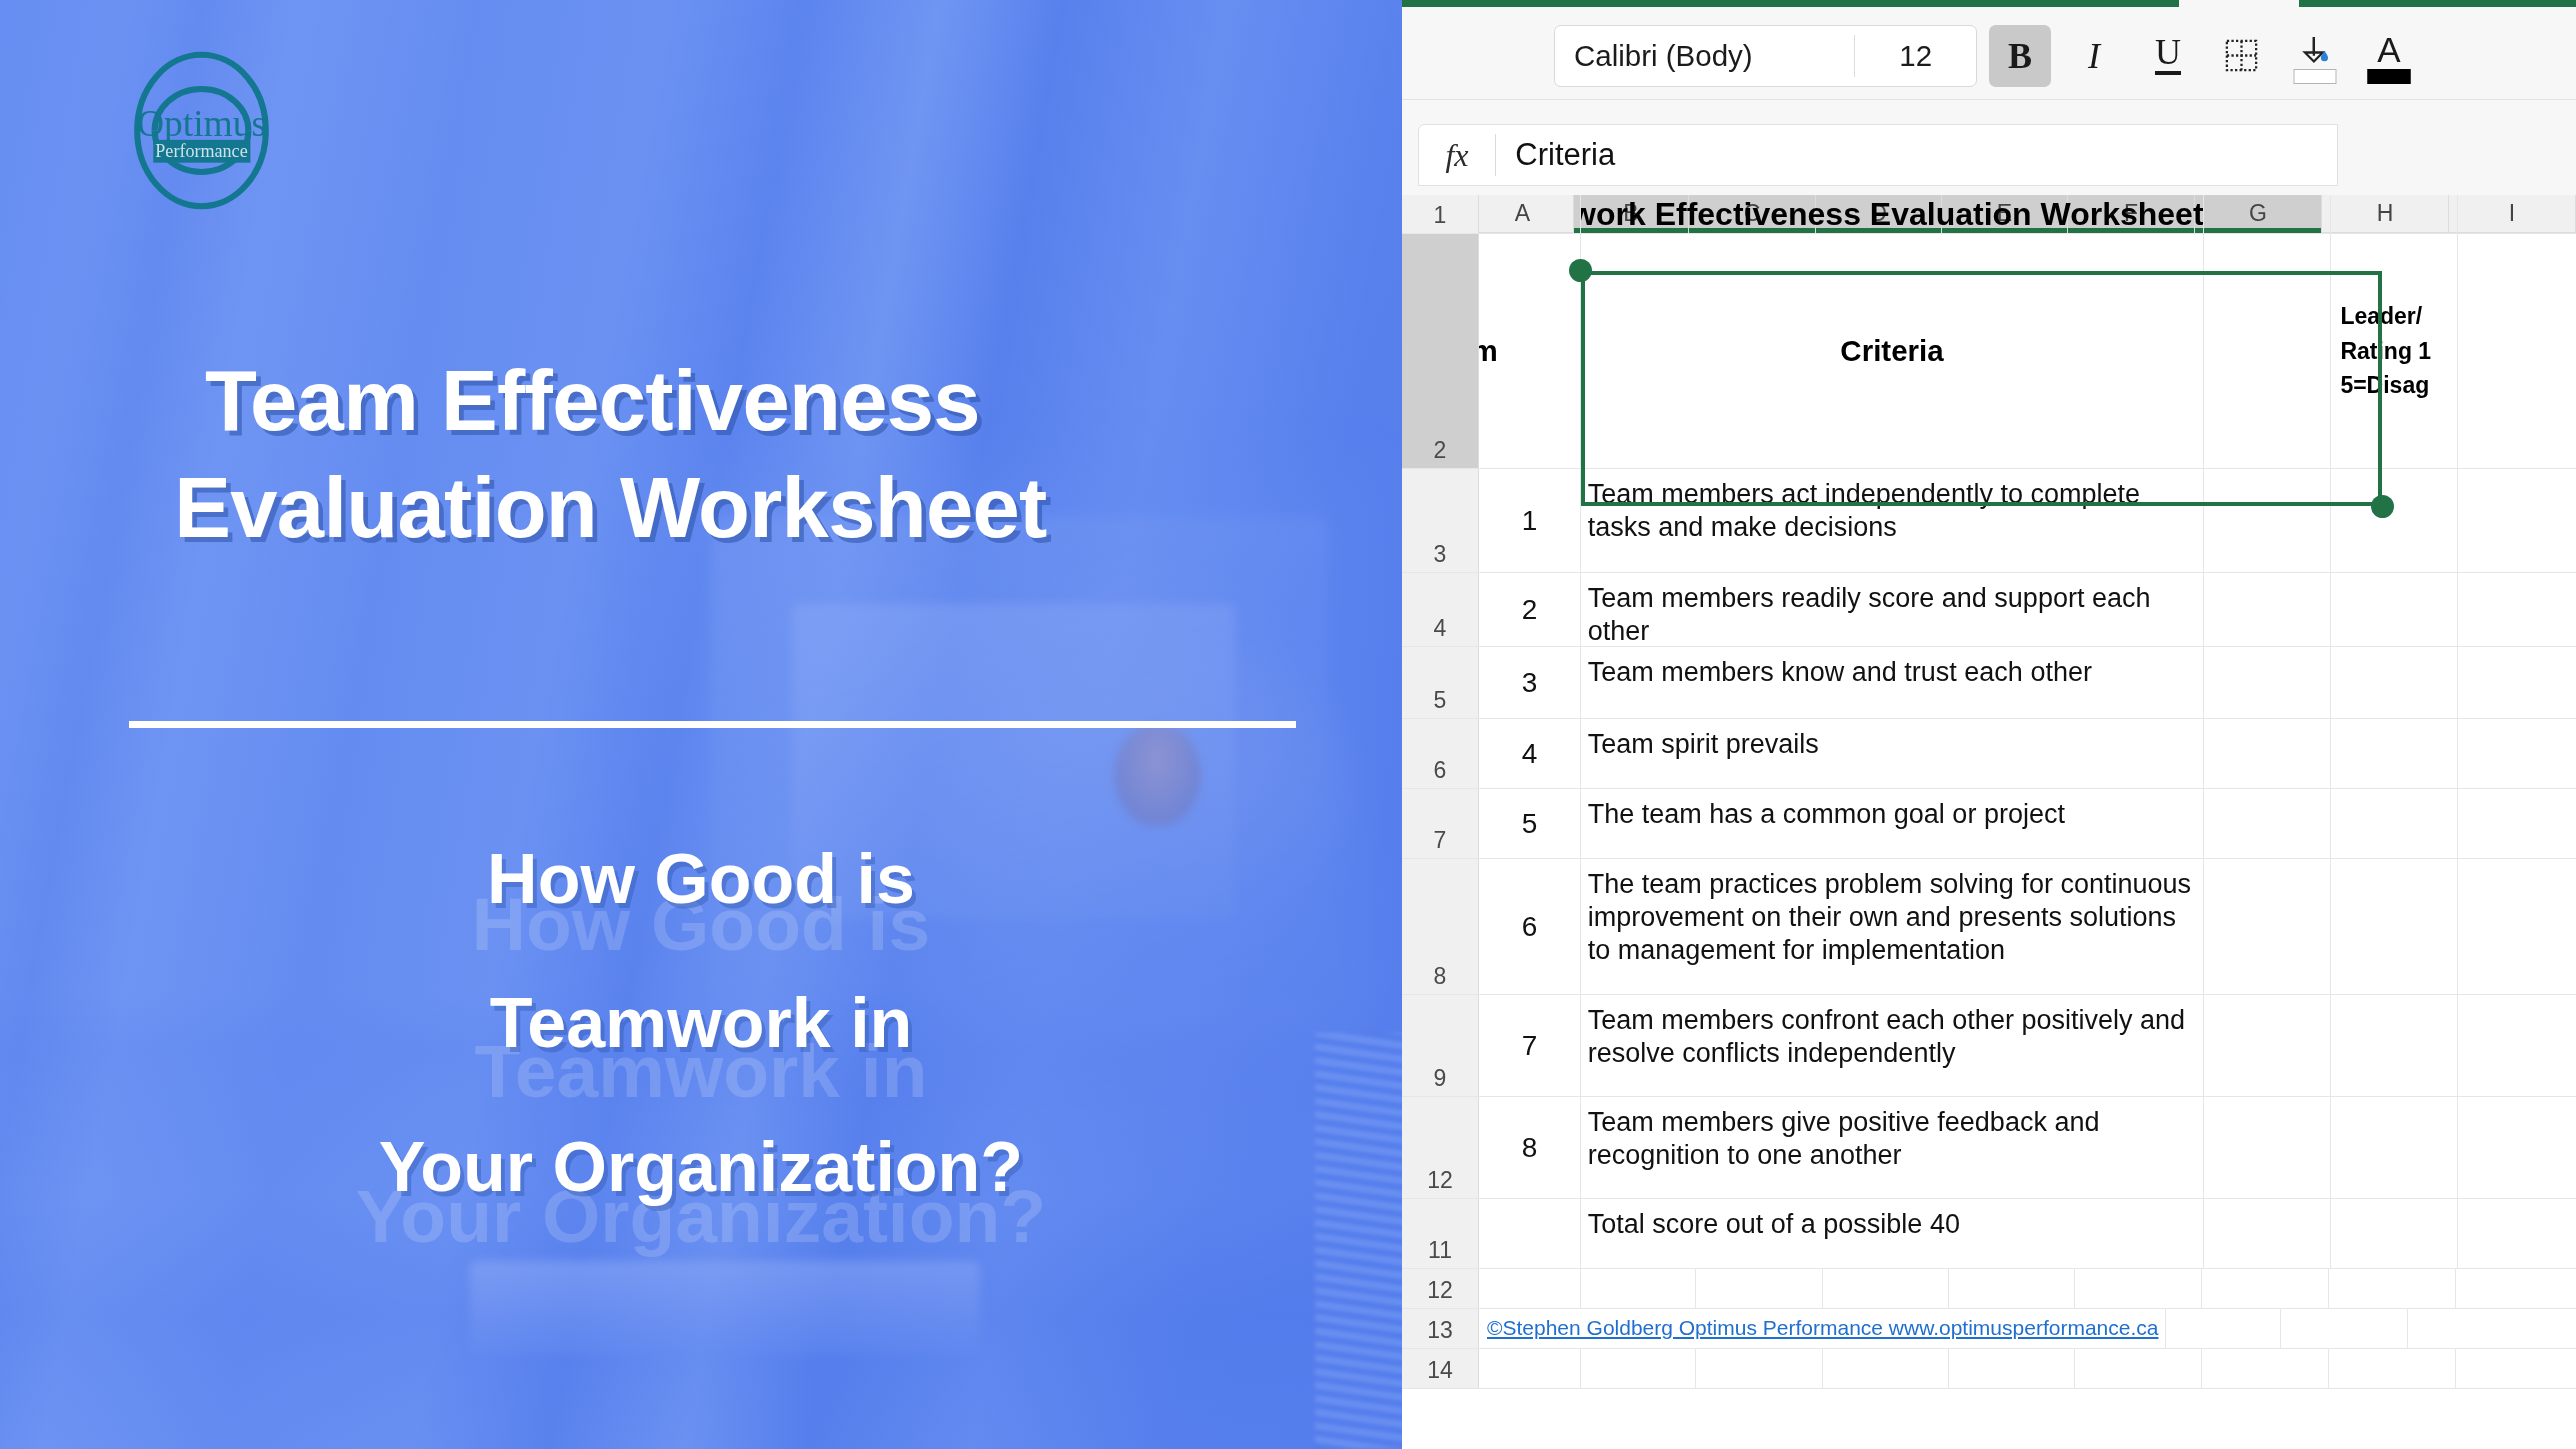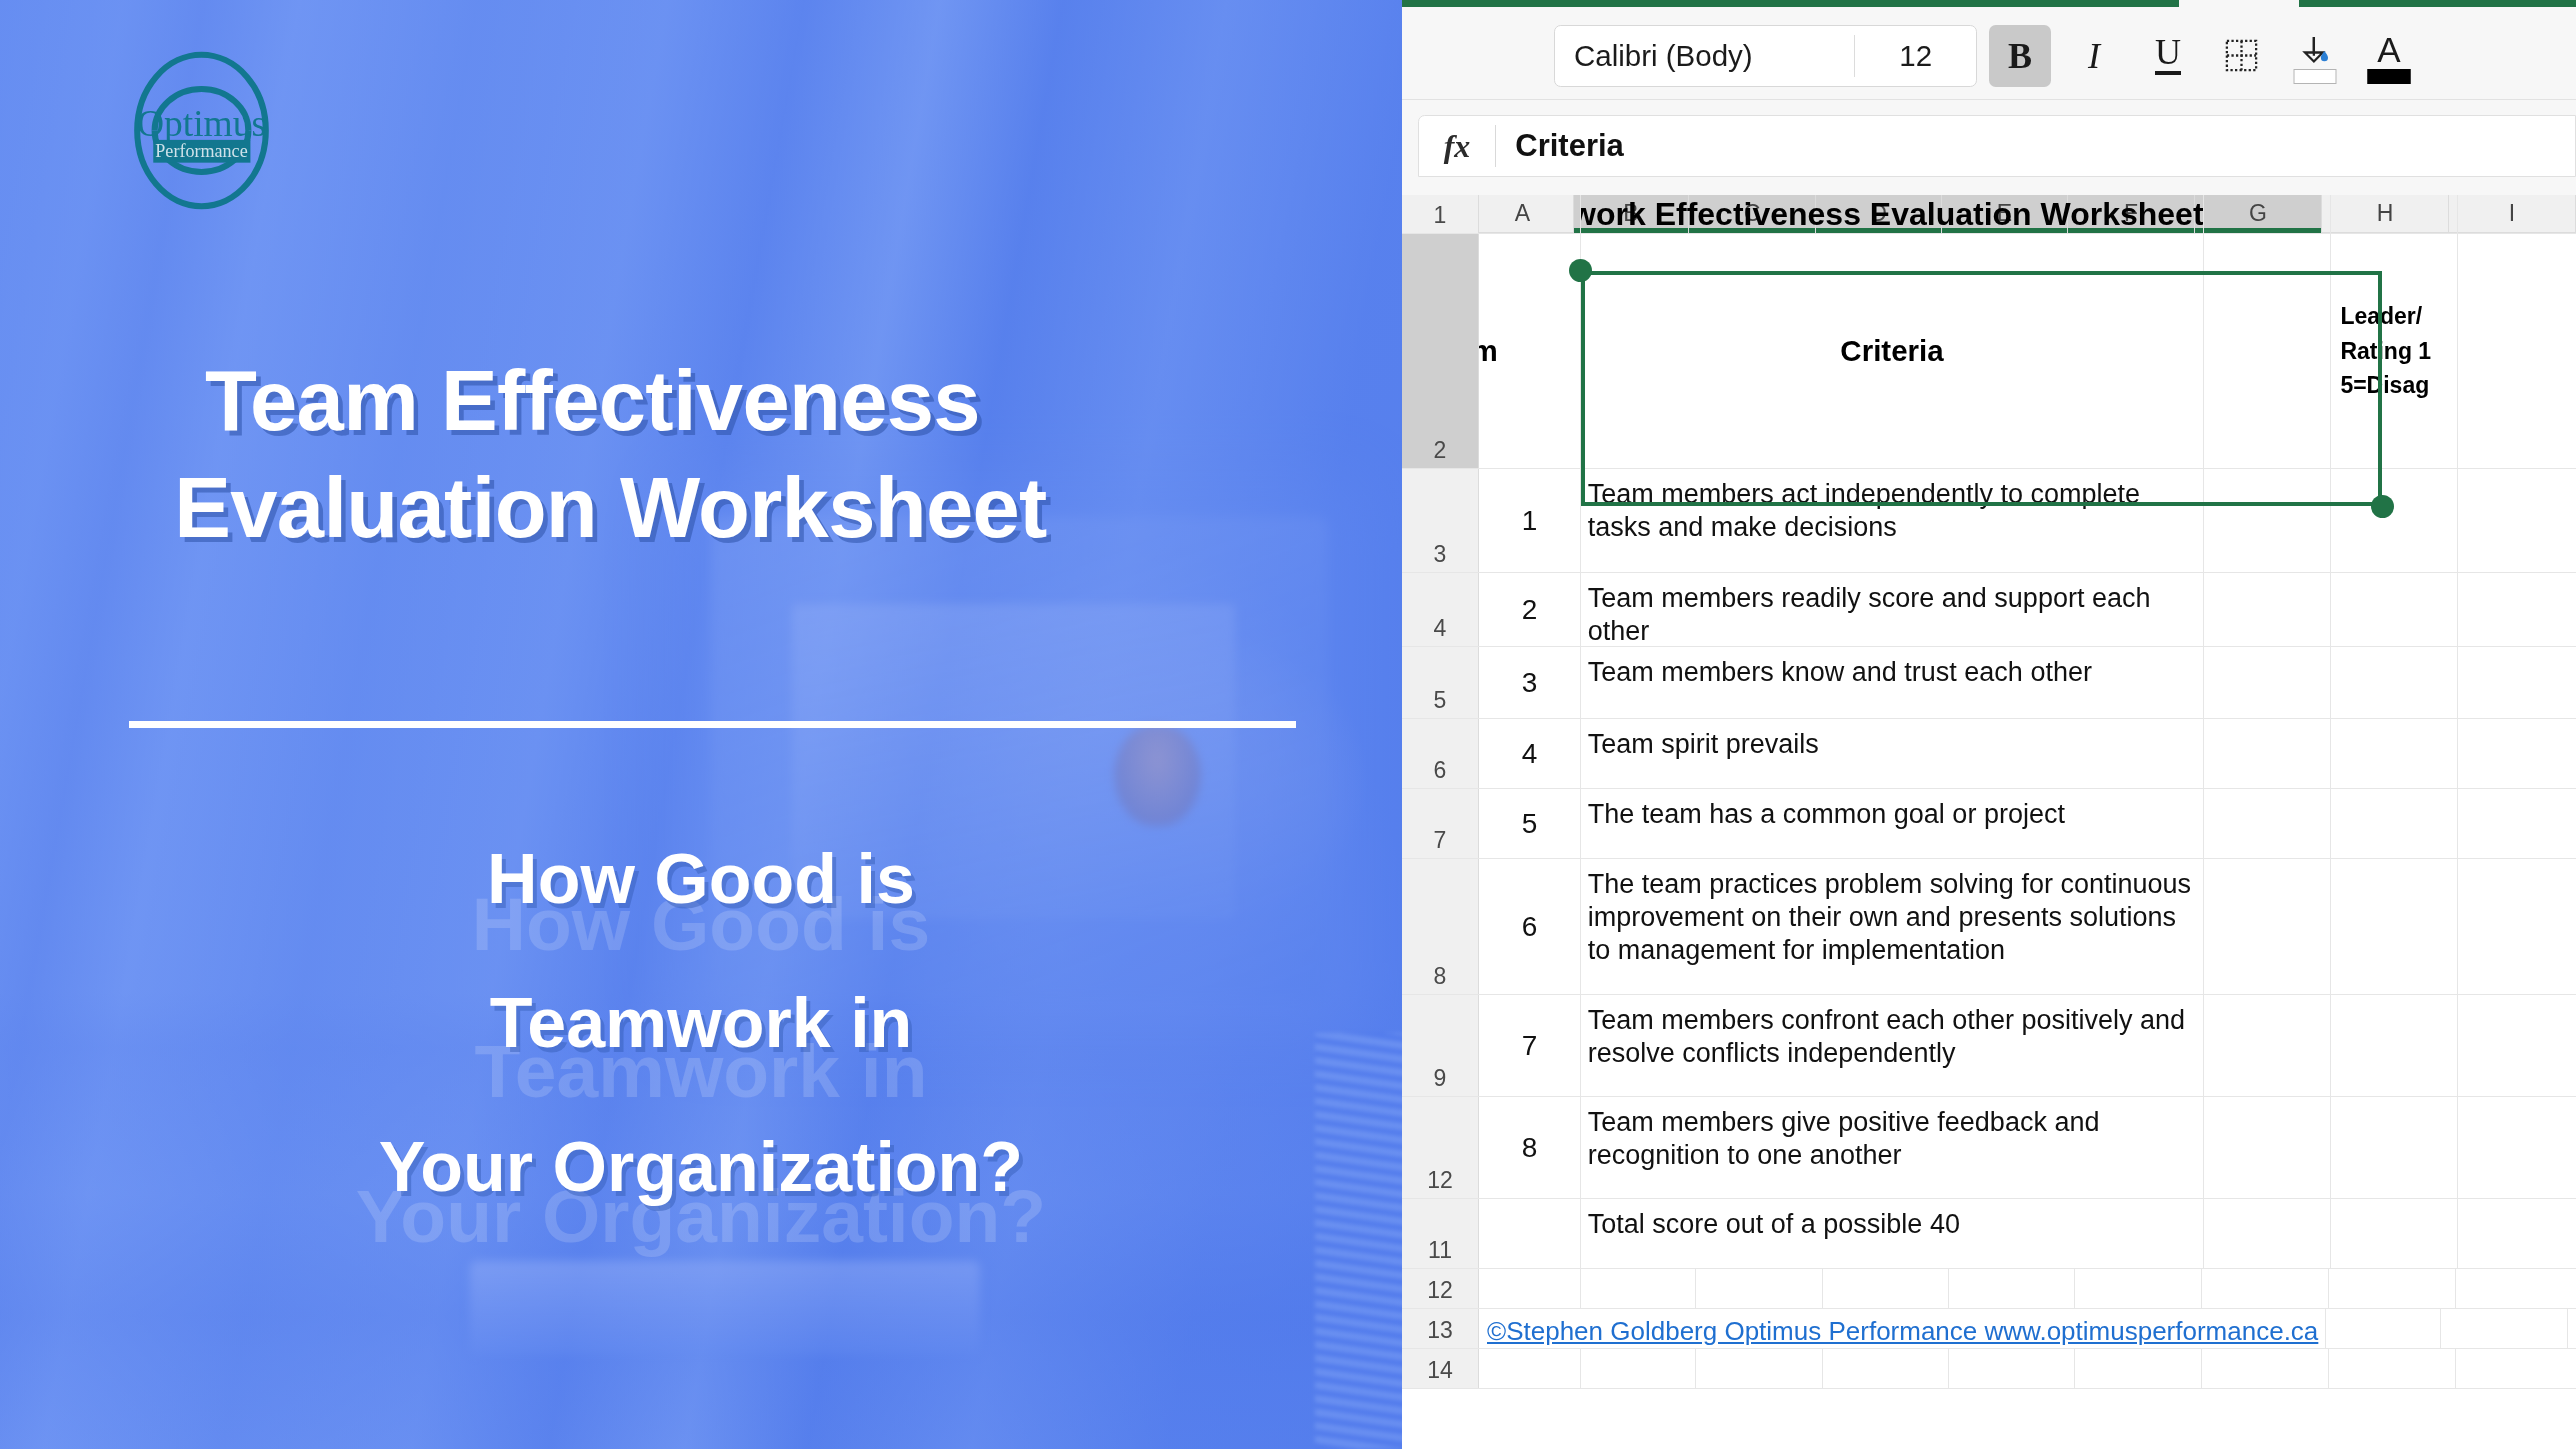--- a/index.html
+++ b/index.html
@@ -165,23 +165,23 @@
   }
   .sw-white{ background:#ffffff; }
   .sw-black{ background:#000000; border-color:#000000; }
 
   #toolbar-sep{
     position:absolute; left:0; top:99px; width:1174px; height:1.3px; background:#e2e2e2;
   }
 
   
   #formula-bar{
-    position:absolute; left:16px; top:115px; width:1158px; height:62px;
+    position:absolute; left:16px; top:124px; width:920px; height:62px;
     background:#ffffff; border:1.3px solid #e0e0e0; border-top-left-radius:6.7px;
-    display:flex; align-items:center;font-weight:bold;
+    display:flex; align-items:center;
   }
   #fx-icon{
     width:76px; text-align:center; font-size:32px; font-style:italic;
     font-family:"Liberation Serif", serif; color:#2b2b2b;
   }
   #fx-sep{ width:1.3px; height:42px; background:#d9d9d9; }
   #formula-value{ padding-left:19px; font-size:31px; color:#111; }
 
   
   #grid{
@@ -252,21 +252,21 @@
   #hdr-item{
     display:flex; align-items:center; height:100%;
     font-size:29.5px; font-weight:bold; color:#000; margin-left:-24px;
   }
   #hdr-i{
     font-size:23px; font-weight:bold; color:#000; line-height:1.5;
     padding:0 0 0 9.4px; display:flex; flex-direction:column; justify-content:center; height:100%;
     white-space:nowrap;
   }
   #credit{
-    font-size:26px; color:#1f6fd0; text-decoration:underline;
+    font-size:21px; color:#1f6fd0; text-decoration:underline;
     padding:6.7px 6.7px 0 8px; white-space:nowrap;
   }
 
   
   #sel-box{
     position:absolute; border:4.7px solid #217346; pointer-events:none;
     box-sizing:border-box;
   }
   .sel-handle{
     position:absolute; width:23px; height:23px; border-radius:50%;

